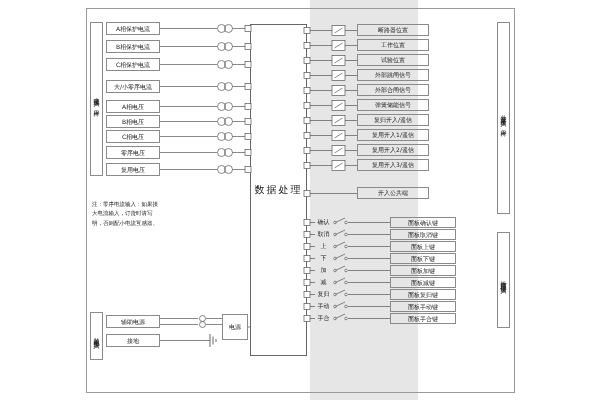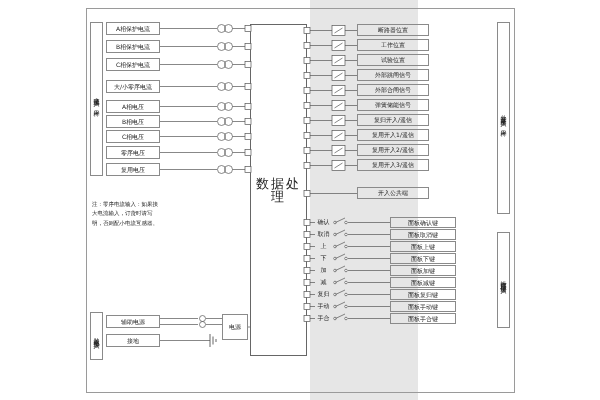--- a/index.html
+++ b/index.html
@@ -4,21 +4,21 @@
 <style>
   html,body{margin:0;padding:0;background:#fff;}
   .page{position:relative;width:600px;height:400px;background:#ffffff;overflow:hidden;
         font-family:"DejaVu Sans",sans-serif;color:#222;}
   .band{position:absolute;left:310px;top:0;width:108px;height:400px;background:#e6e6e6;}
   .bx{position:absolute;box-sizing:border-box;border:1px solid #8a8a8a;background:transparent;
       display:flex;align-items:center;justify-content:center;text-align:center;
       font-size:6px;line-height:1;color:#222;overflow:hidden;}
   .nb{border:none;}
   .v{writing-mode:vertical-rl;text-orientation:upright;font-size:6px;letter-spacing:1px;}
-  .center-label{font-size:13px;letter-spacing:2px;color:#222;}
+  .center-label{font-size:10px;letter-spacing:2px;color:#222;}
   .note{position:absolute;left:92px;top:200px;width:70px;font-size:5.5px;line-height:1.7;color:#222;}
   svg.wires{position:absolute;left:0;top:0;pointer-events:none;}
 </style>
 </head>
 <body>
 
 <div class="page">
 
   <div class="band"></div>
 

